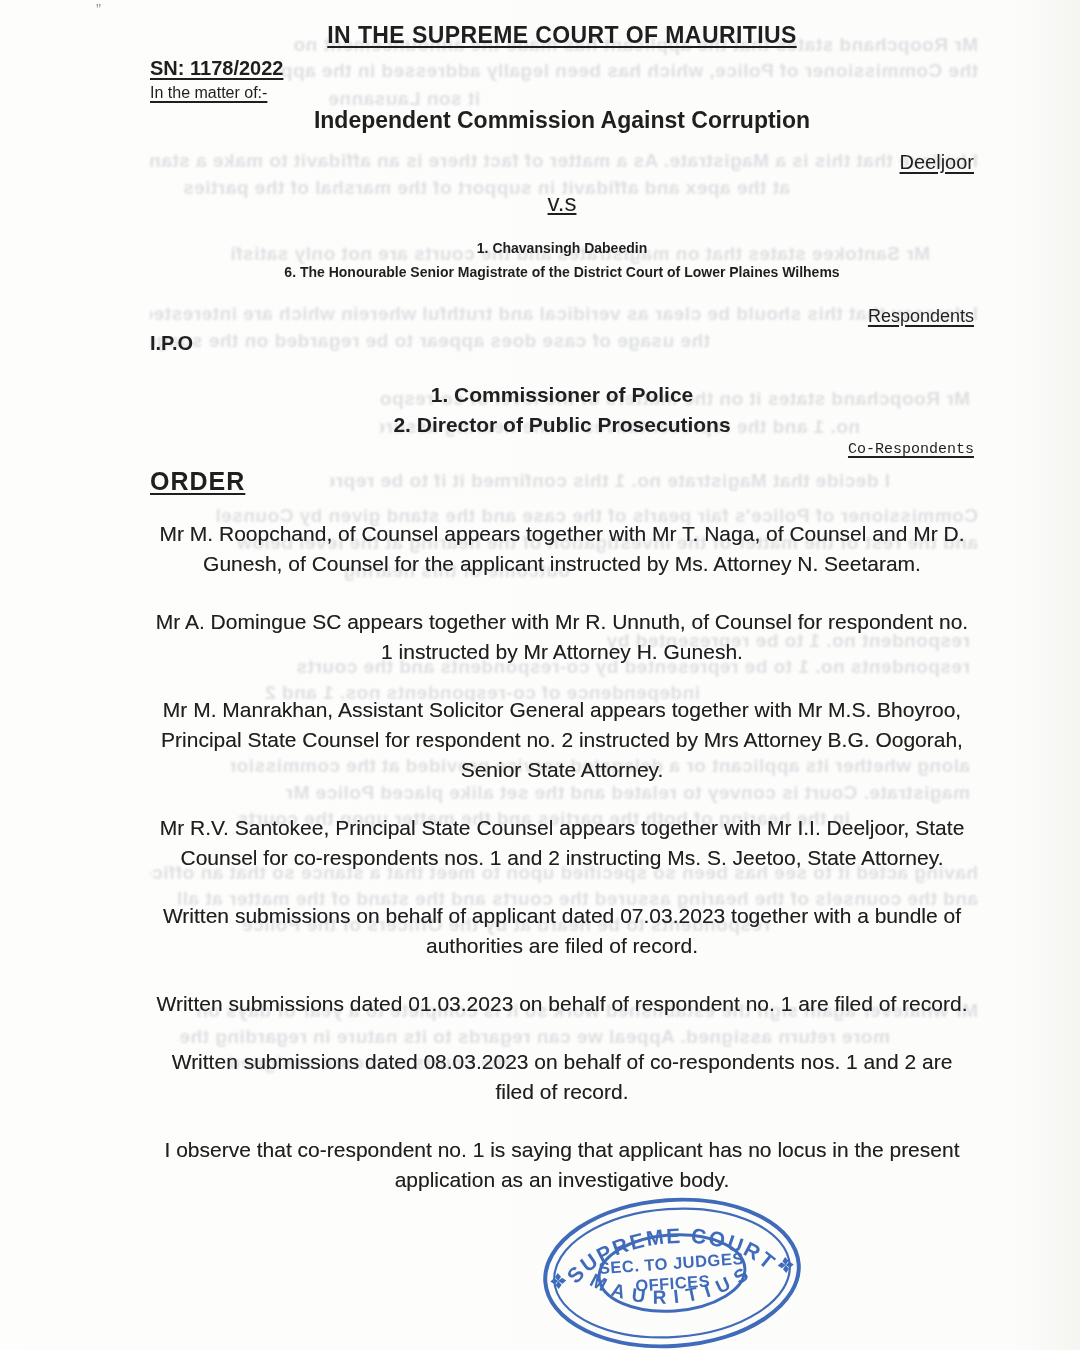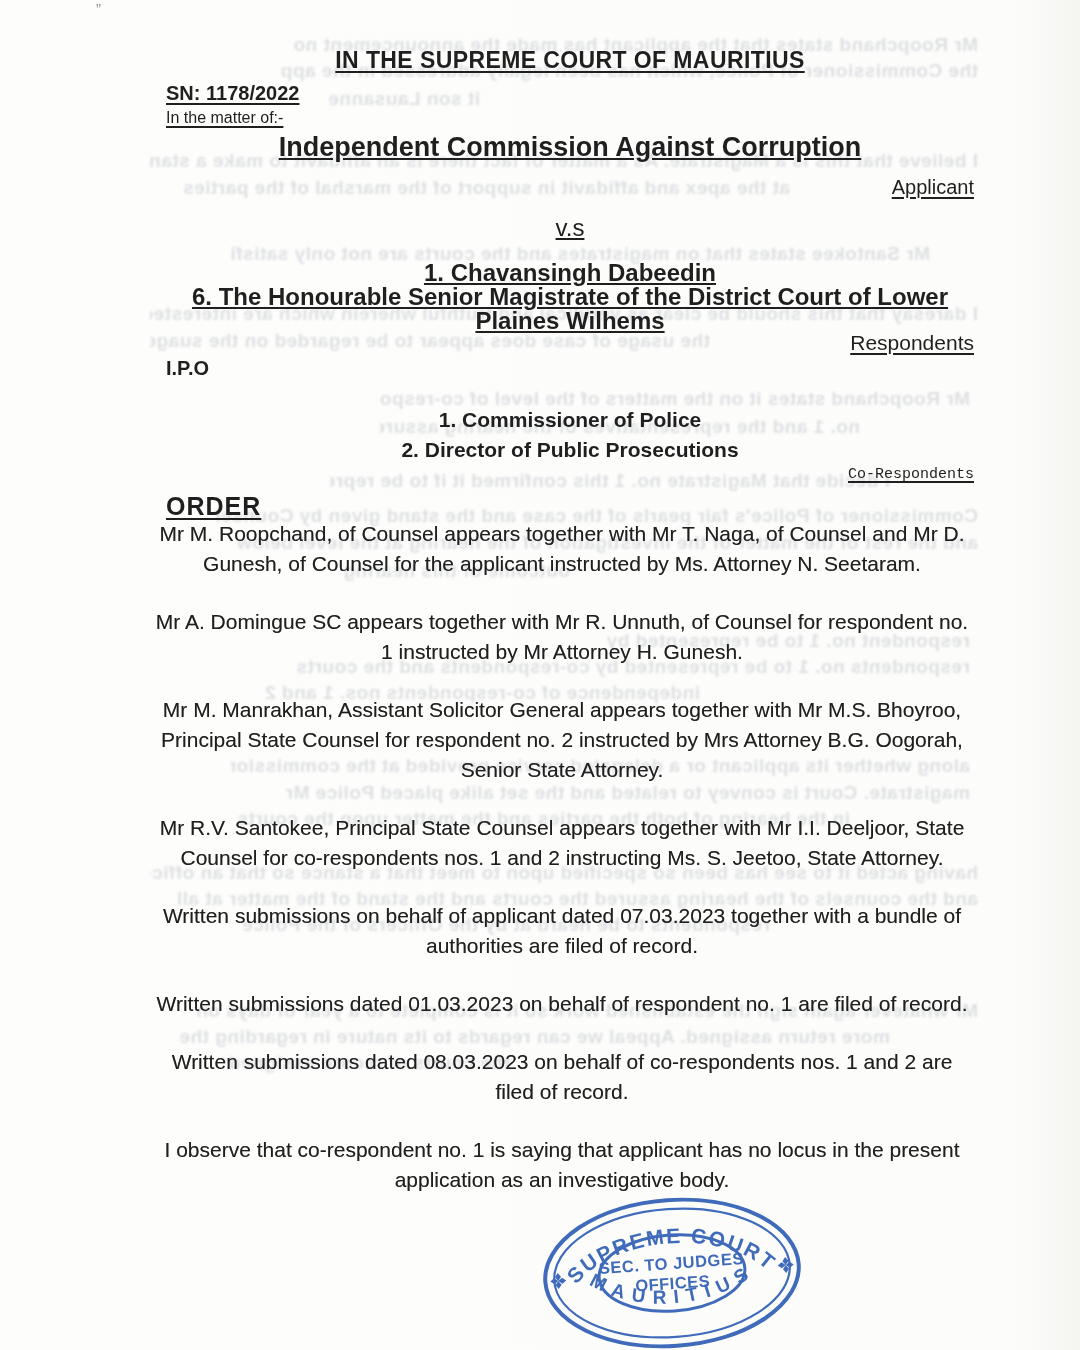--- a/index.html
+++ b/index.html
@@ -4,34 +4,34 @@
 <style>
   html,body { margin:0; padding:0; background:#e8e8e8; }
   .page {
     position:relative; width:1080px; height:1350px;
     background:linear-gradient(90deg,#fdfdfb 0%,#fcfcfa 94%,#f5f5f2 100%);
     font-family:"Liberation Sans", sans-serif;
     color:#1f1f1f; overflow:hidden;
   }
   .content { position:absolute; left:150px; width:824px; top:0; height:100%; }
 
-  .abs { position:absolute; left:16px; right:0;margin-top:25px; }
+  .abs { position:absolute; left:0; right:0; }
   .center { text-align:center; }
   .right  { text-align:right; }
   .u { text-decoration:underline; text-decoration-thickness:2px; text-underline-offset:3px; }
   .b { font-weight:bold; }
 
   .court-title   { top:22px;  font-size:23px; letter-spacing:.4px; }
   .case-number   { top:57px;  font-size:20px; }
   .matter        { top:84px;  font-size:16px; }
-  .applicant-name{ top:107px; font-size:27px;text-decoration:underline; }
+  .applicant-name{ top:107px; font-size:23px; }
   .applicant-lbl { top:151px; font-size:20px; }
   .versus        { top:189px; font-size:24px;text-decoration:underline; }
-  .resp-names    { top:236px; font-size:24px; line-height:24px;text-decoration:underline; }
-  .resp-lbl      { top:306px; font-size:21px; }
+  .resp-names    { top:236px; font-size:14px; line-height:24px; }
+  .resp-lbl      { top:306px; font-size:18px; }
   .ipo           { top:332px; font-size:20px; }
   .co-names      { top:380px; font-size:21px; line-height:30px; }
   .co-lbl        { top:441px; font-size:15px;font-family:Liberation Mono, monospace; }
   .order-heading { top:467px; font-size:25px; letter-spacing:1px; }
 
   .paragraphs { position:absolute; top:519px; left:0; right:0; font-size:21px; line-height:30px;text-align:center; }
   .paragraphs p { margin:0 0 28px 0; text-shadow:0 0 .4px rgba(0,0,0,.4); }
 
   .bleed-layer { position:absolute; inset:0; pointer-events:none; }
   .bleed-line {
@@ -88,21 +88,21 @@
   <div class="content">
 
     <div class="abs court-title center b u">IN THE SUPREME COURT OF MAURITIUS</div>
 
     <div class="abs case-number b u">SN: 1178/2022</div>
 
     <div class="abs matter u">In the matter of:-</div>
 
     <div class="abs applicant-name center b">Independent Commission Against Corruption</div>
 
-    <div class="abs applicant-lbl right"><span class="u">Applicant</span></div>
+    <div class="abs applicant-lbl right"><span class="u">Deeljoor</span></div>
 
     <div class="abs versus center">v.s</div>
 
     <div class="abs resp-names center b">
       <div>1. Chavansingh Dabeedin</div>
       <div>6. The Honourable Senior Magistrate of the District Court of Lower Plaines Wilhems</div>
     </div>
 
     <div class="abs resp-lbl right"><span class="u">Respondents</span></div>
 

